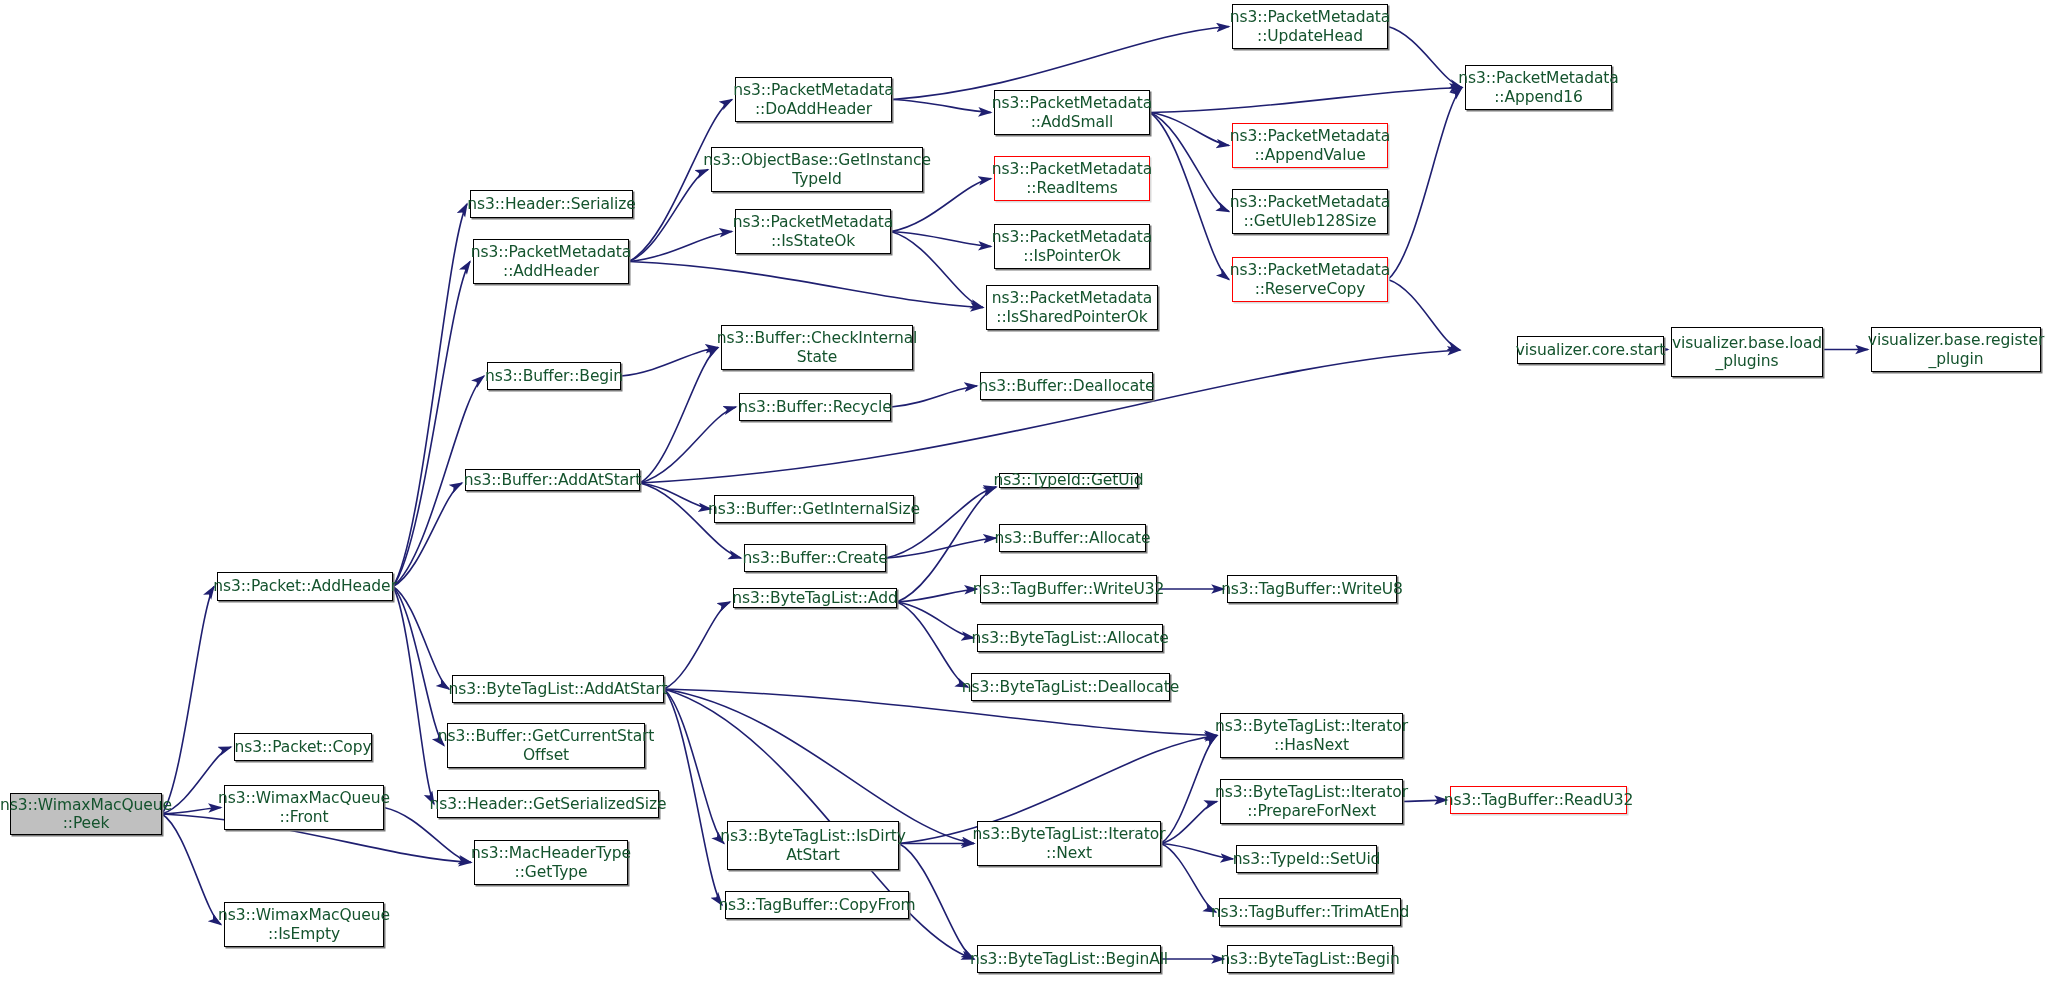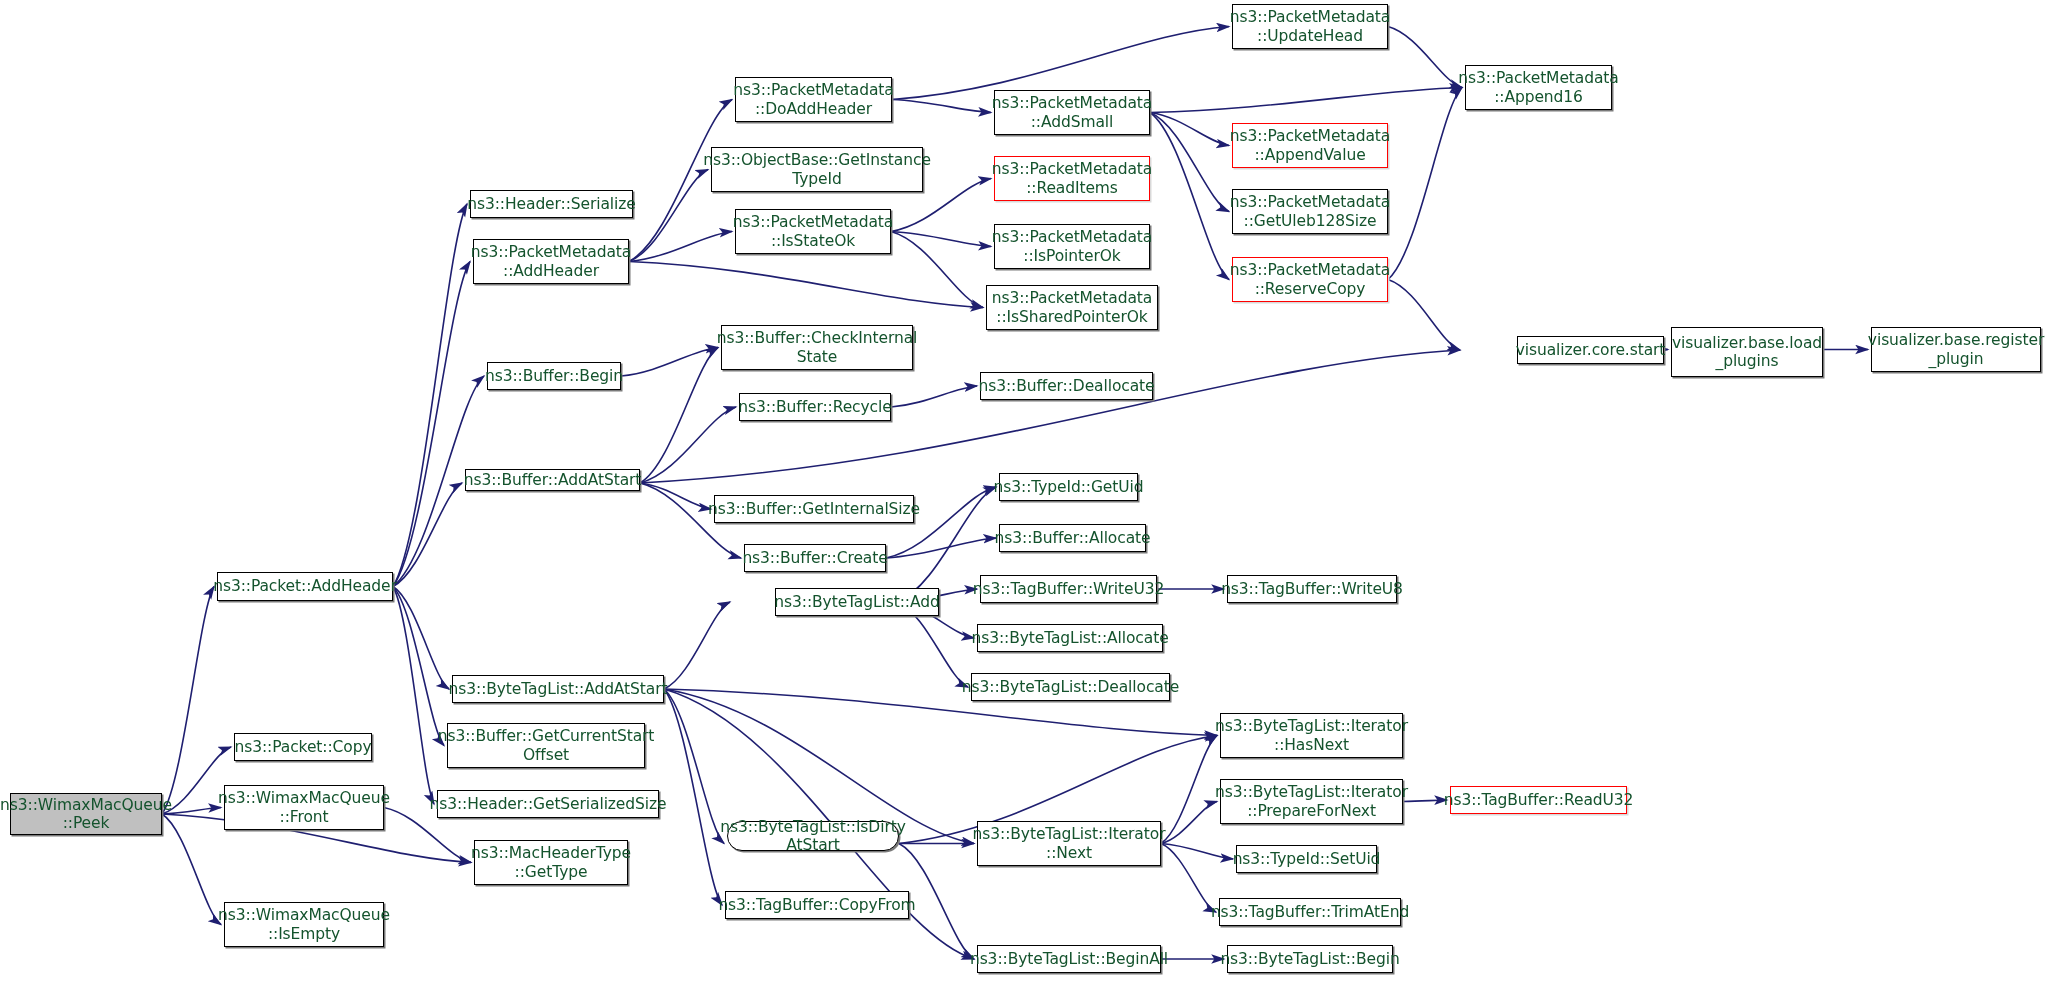--- a/index.html
+++ b/index.html
@@ -114,45 +114,45 @@
     <div class="node" style="left: 473px; top: 239px; width: 156px; height: 45px;">ns3::PacketMetadata
 ::AddHeader</div>
     <div class="node" style="left: 487px; top: 362px; width: 134px; height: 28px;">ns3::Buffer::Begin</div>
     <div class="node" style="left: 465px; top: 469px; width: 175px; height: 22px;">ns3::Buffer::AddAtStart</div>
     <div class="node" style="left: 452px; top: 675px; width: 212px; height: 28px;">ns3::ByteTagList::AddAtStart</div>
     <div class="node" style="left: 447px; top: 723px; width: 198px; height: 45px;">ns3::Buffer::GetCurrentStart
 Offset</div>
     <div class="node" style="left: 437px; top: 790px; width: 222px; height: 28px;">ns3::Header::GetSerializedSize</div>
     <div class="node" style="left: 474px; top: 840px; width: 154px; height: 45px;">ns3::MacHeaderType
 ::GetType</div>
-    <div class="node" style="left: 727px; top: 821px; width: 172px; height: 30px; border-radius: 18px;">ns3::ByteTagList::IsDirty
+    <div class="node" style="left: 727px; top: 821px; width: 172px; height: 49px;">ns3::ByteTagList::IsDirty
 AtStart</div>
     <div class="node" style="left: 725px; top: 891px; width: 184px; height: 28px;">ns3::TagBuffer::CopyFrom</div>
     <div class="node" style="left: 735px; top: 77px; width: 157px; height: 45px;">ns3::PacketMetadata
 ::DoAddHeader</div>
     <div class="node" style="left: 711px; top: 147px; width: 212px; height: 45px;">ns3::ObjectBase::GetInstance
 TypeId</div>
     <div class="node" style="left: 735px; top: 209px; width: 156px; height: 45px;">ns3::PacketMetadata
 ::IsStateOk</div>
     <div class="node" style="left: 721px; top: 325px; width: 192px; height: 45px;">ns3::Buffer::CheckInternal
 State</div>
     <div class="node" style="left: 739px; top: 393px; width: 152px; height: 28px;">ns3::Buffer::Recycle</div>
     <div class="node" style="left: 714px; top: 495px; width: 200px; height: 28px;">ns3::Buffer::GetInternalSize</div>
     <div class="node" style="left: 744px; top: 544px; width: 142px; height: 28px;">ns3::Buffer::Create</div>
-    <div class="node" style="left: 733px; top: 588px; width: 164px; height: 28px; margin-left: 42px;">ns3::ByteTagList::Add</div>
+    <div class="node" style="left: 733px; top: 588px; width: 164px; height: 20px;">ns3::ByteTagList::Add</div>
     <div class="node" style="left: 994px; top: 90px; width: 156px; height: 45px;">ns3::PacketMetadata
 ::AddSmall</div>
     <div class="node red" style="left: 994px; top: 156px; width: 156px; height: 45px;">ns3::PacketMetadata
 ::ReadItems</div>
     <div class="node" style="left: 994px; top: 224px; width: 156px; height: 45px;">ns3::PacketMetadata
 ::IsPointerOk</div>
     <div class="node" style="left: 986px; top: 285px; width: 172px; height: 45px;">ns3::PacketMetadata
 ::IsSharedPointerOk</div>
     <div class="node" style="left: 980px; top: 372px; width: 173px; height: 28px;">ns3::Buffer::Deallocate</div>
-    <div class="node" style="left: 999px; top: 473px; width: 139px; height: 28px;">ns3::TypeId::GetUid</div>
+    <div class="node" style="left: 999px; top: 473px; width: 139px; height: 15px;">ns3::TypeId::GetUid</div>
     <div class="node" style="left: 999px; top: 524px; width: 147px; height: 28px;">ns3::Buffer::Allocate</div>
     <div class="node" style="left: 980px; top: 575px; width: 177px; height: 28px;">ns3::TagBuffer::WriteU32</div>
     <div class="node" style="left: 977px; top: 624px; width: 186px; height: 28px;">ns3::ByteTagList::Allocate</div>
     <div class="node" style="left: 971px; top: 673px; width: 199px; height: 28px;">ns3::ByteTagList::Deallocate</div>
     <div class="node" style="left: 977px; top: 821px; width: 184px; height: 45px;">ns3::ByteTagList::Iterator
 ::Next</div>
     <div class="node" style="left: 977px; top: 945px; width: 184px; height: 28px;">ns3::ByteTagList::BeginAll</div>
     <div class="node" style="left: 1232px; top: 4px; width: 156px; height: 45px;">ns3::PacketMetadata
 ::UpdateHead</div>
     <div class="node red" style="left: 1232px; top: 123px; width: 156px; height: 45px;">ns3::PacketMetadata

